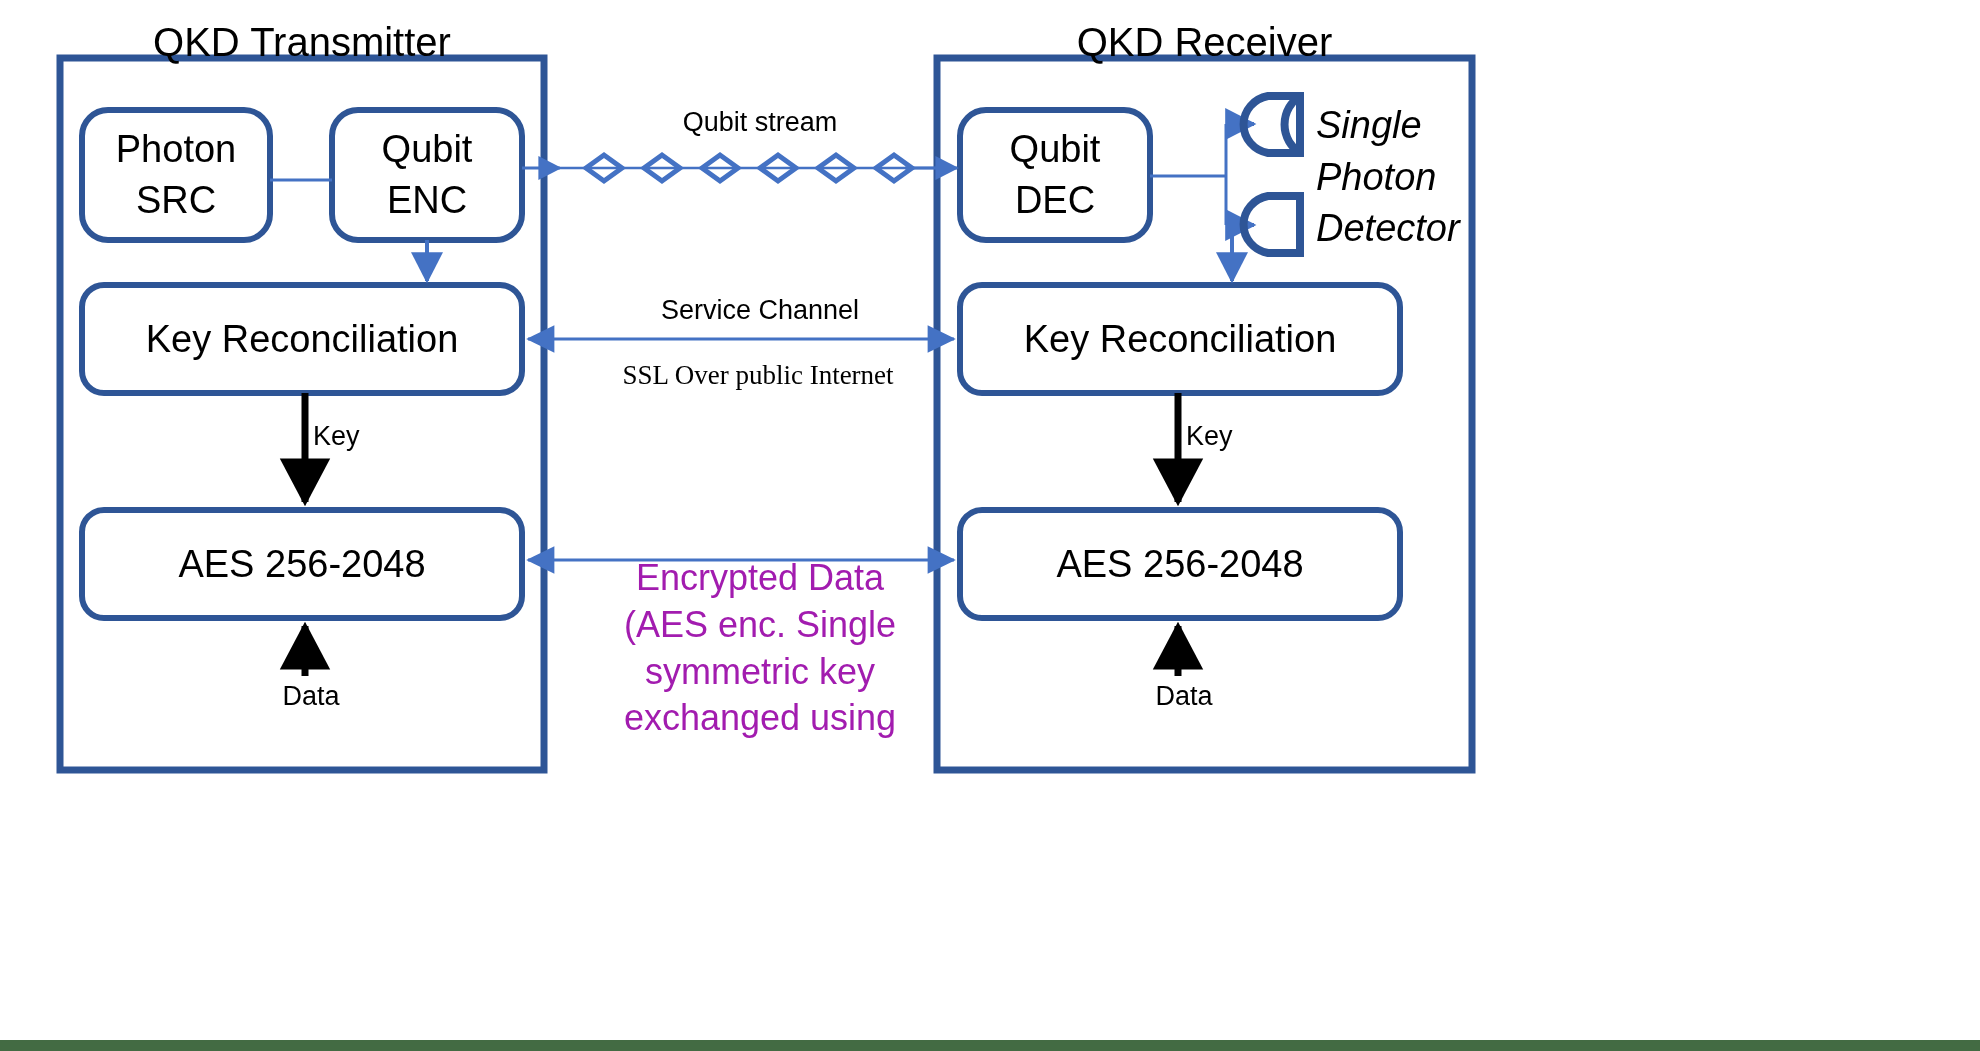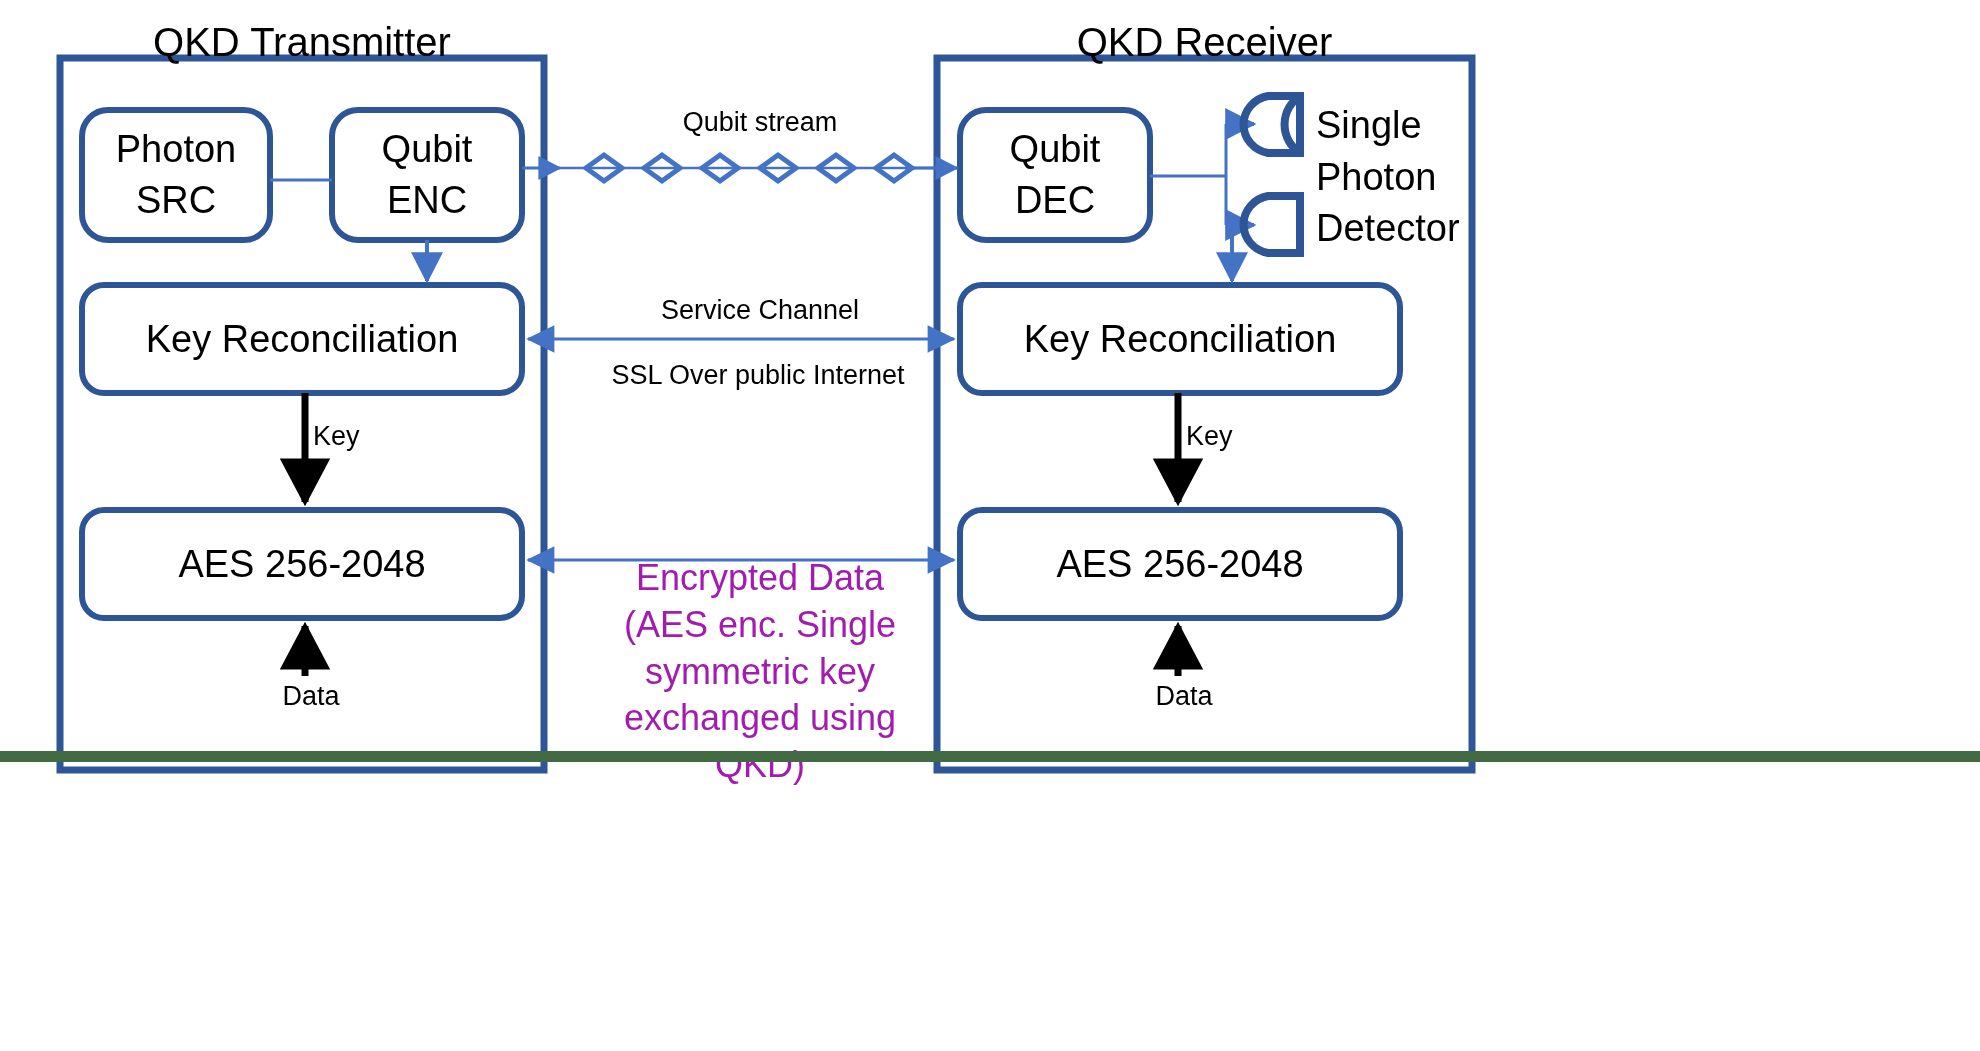--- a/index.html
+++ b/index.html
@@ -1,29 +1,29 @@
 <!DOCTYPE html>
 <html><head>
 <meta charset="utf-8">
 <style>
   html,body{margin:0;padding:0;background:#ffffff;}
   body{width:1980px;height:1051px;position:relative;overflow:hidden;
        font-family:"Liberation Sans","DejaVu Sans",sans-serif;color:#000;}
-  .stage{position:absolute;left:0;top:0;width:1980px;height:762px;}
+  .stage{position:absolute;left:0;top:0;width:1980px;height:1051px;}
   svg.layer{position:absolute;left:0;top:0;width:1980px;height:1051px;overflow:visible;}
 
   .ttl{position:absolute;font-size:40px;line-height:1;color:#000;white-space:nowrap;
        text-align:center;}
   .boxlabel{position:absolute;display:flex;flex-direction:column;align-items:center;
             justify-content:center;text-align:center;font-size:38px;line-height:1.34;
             color:#000;pointer-events:none;}
   .freetext{position:absolute;font-size:27px;line-height:1.34;color:#000;text-align:center;
             white-space:nowrap;}
   .blk{position:absolute;font-size:36px;line-height:1.30;color:#a21caf;text-align:center;}
-  .det-label{position:absolute;font-size:38px;line-height:1.36;color:#000;text-align:left;}
+  .det-label{position:absolute;font-size:38px;line-height:1.36;color:#000;text-align:left;font-style:italic;}
   .greenbar{position:absolute;left:0;bottom:0;width:1980px;height:11px;background:#436B43;}
 </style>
 </head>
 <body>
 
 <div class="stage">
 
   <svg class="layer" viewBox="0 0 1980 1051">
     <defs>
       <marker id="ah-blue" markerWidth="11" markerHeight="11" refX="9.4" refY="5.5" orient="auto" markerUnits="strokeWidth">
@@ -125,24 +125,23 @@
     <div>Detector</div>
   </div>
   <div class="boxlabel" style="left:960px;top:285px;width:440px;height:108px;">Key Reconciliation</div>
   <div class="boxlabel" style="left:960px;top:510px;width:440px;height:108px;">AES 256-2048</div>
   <div class="freetext" style="left:1186px;top:418px;text-align:left;">Key</div>
   <div class="freetext" style="left:1129px;top:678px;width:110px;">Data</div>
 
   <div class="freetext" style="left:560px;top:104px;width:400px;">Qubit stream</div>
 
   <div class="freetext" style="left:550px;top:292px;width:420px;">Service Channel</div>
-  <div class="freetext" style="left:528px;top:357px;width:460px;">SSL Over public Internet</div>
+  <div class="freetext" style="left:528px;top:357px;width:460px;font-family:Liberation Serif, serif;">SSL Over public Internet</div>
 
   <div class="blk" style="left:560px;top:555px;width:400px;">
     <div>Encrypted Data</div>
     <div>(AES enc. Single</div>
     <div>symmetric key</div>
     <div>exchanged using</div>
-    <div>QKD)</div>
   </div>
 
   <div class="greenbar"></div>
 </div>
 
 </body></html>

